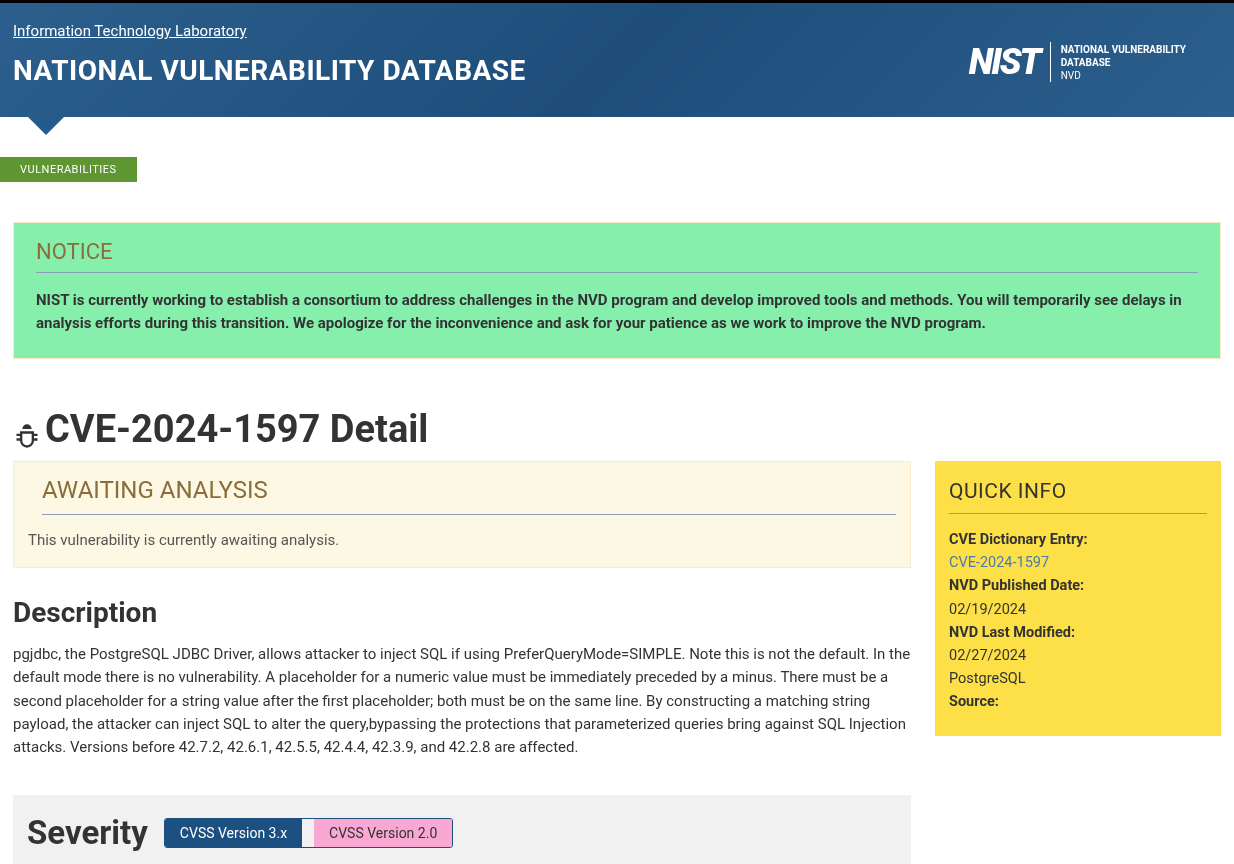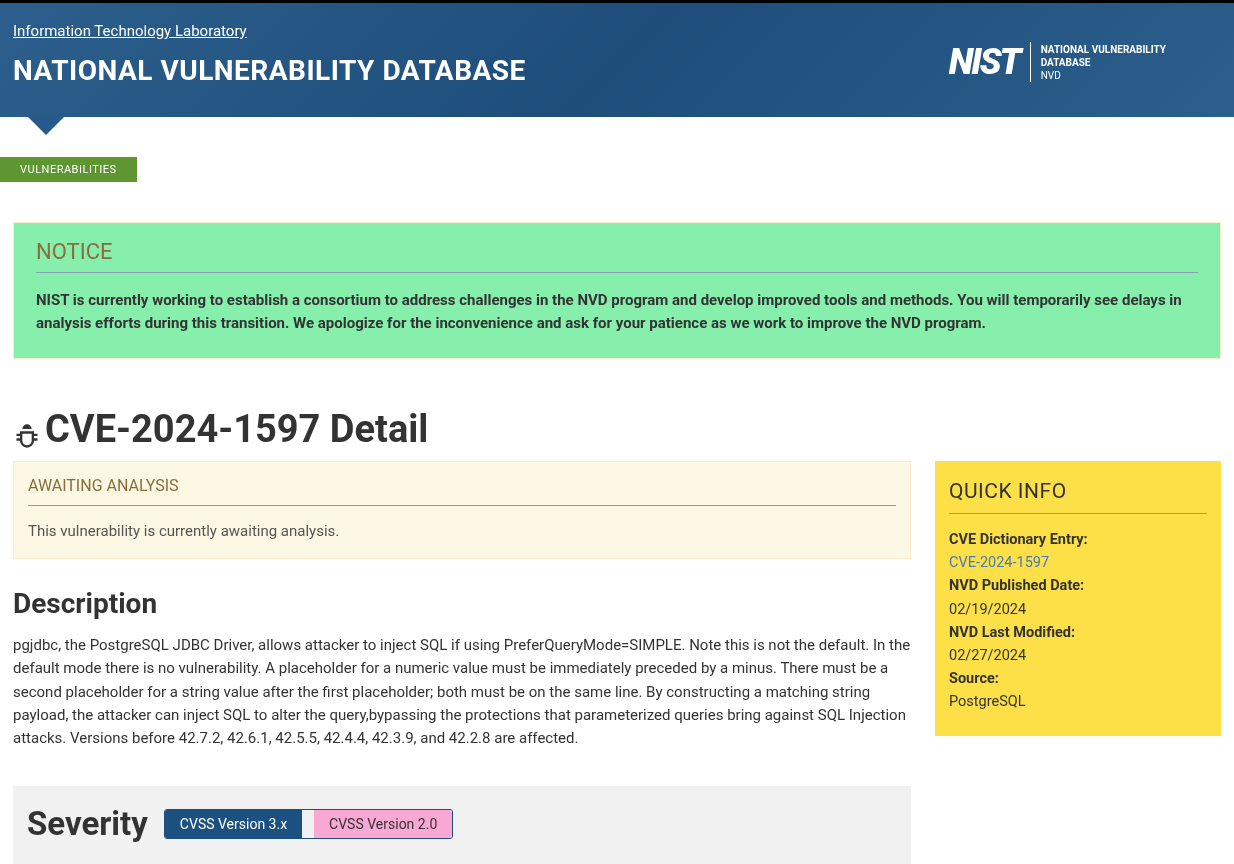--- a/index.html
+++ b/index.html
@@ -7,21 +7,21 @@
 .header-bar { background: #000; height: 3px; }
 .header-main {
   background: linear-gradient(135deg, #2c5f8d 0%, #1e4d7a 50%, #2c5f8d 100%);
   background-color: #245a8d;
   padding: 18px 13px 30px;
   color: #fff;
   position: relative;
 }
 .header-main a.itl-link { color: #fff; text-decoration: underline; font-size: 15px; }
 .header-main .nvd-title { font-size: 28px; font-weight: 700; margin-top: 14px; letter-spacing: 0.5px; }
-.nist-logo { position: absolute; right: 68px; top: 38px; display: flex; align-items: center; gap: 10px; }
+.nist-logo { position: absolute; right: 48px; top: 38px; display: flex; align-items: center; gap: 10px; }
 .nist-logo .nist-text { font-size: 36px; font-weight: 900; letter-spacing: -2px; font-style: italic; }
 .nist-logo .divider { width: 1px; height: 40px; background: #fff; }
 .nist-logo .nvd-sub { font-size: 10px; line-height: 1.3; }
 .nist-logo .nvd-sub .line1 { font-weight: 700; }
 .triangle-down {
   position: absolute;
   left: 28px;
   bottom: -18px;
   width: 0; height: 0;
   border-left: 18px solid transparent;
@@ -58,25 +58,26 @@
 .main-cols { display: flex; gap: 24px; margin-top: 10px; align-items: flex-start; }
 .left-col { flex: 0 0 898px; }
 .right-col { flex: 1; }
 .awaiting-box {
   background: #fcf8e3;
   border: 1px solid #faebcc;
   padding: 14px 14px 18px;
 }
 .awaiting-box h4 {
   color: #8a6d3b;
-  font-size: 16px;
+  font-size: 24px;
   font-weight: 400;
   padding-bottom: 10px;
   border-bottom: 1px solid #8a9db5;
   margin-bottom: 16px;
+  margin-left: 14px;
 }
 .awaiting-box p { font-size: 15px; color: #555; }
 .desc-heading { font-size: 28px; font-weight: 700; margin-top: 28px; margin-bottom: 14px; }
 .desc-text { font-size: 15px; line-height: 1.55; color: #333; }
 .severity-box { background: #f1f1f1; margin-top: 36px; padding: 18px 14px 28px; }
 .severity-head { display: flex; align-items: center; gap: 16px; }
 .severity-head h2 { font-size: 33px; font-weight: 700; }
 .tab-group { display: flex; border: 1px solid #1b5081; border-radius: 3px; overflow: hidden; }
 .tab { padding: 6px 15px; font-size: 14px; cursor: pointer; }
 .tab.active { background: #1b5081; color: #fff; }
@@ -161,21 +162,21 @@
 
     <div class="right-col">
       <div class="quick-info">
         <h3>QUICK INFO</h3>
         <div class="qi-item"><span class="qi-label">CVE Dictionary Entry:</span></div>
         <div class="qi-item"><a href="#" class="qi-link">CVE-2024-1597</a></div>
         <div class="qi-item"><span class="qi-label">NVD Published Date:</span></div>
         <div class="qi-item">02/19/2024</div>
         <div class="qi-item"><span class="qi-label">NVD Last Modified:</span></div>
         <div class="qi-item">02/27/2024</div>
+        <div class="qi-item">PostgreSQL</div>
         <div class="qi-item"><span class="qi-label">Source:</span></div>
-        <div class="qi-item">PostgreSQL</div>
       </div>
     </div>
   </div>
 </div>
 
 
 
 
 </body></html>

